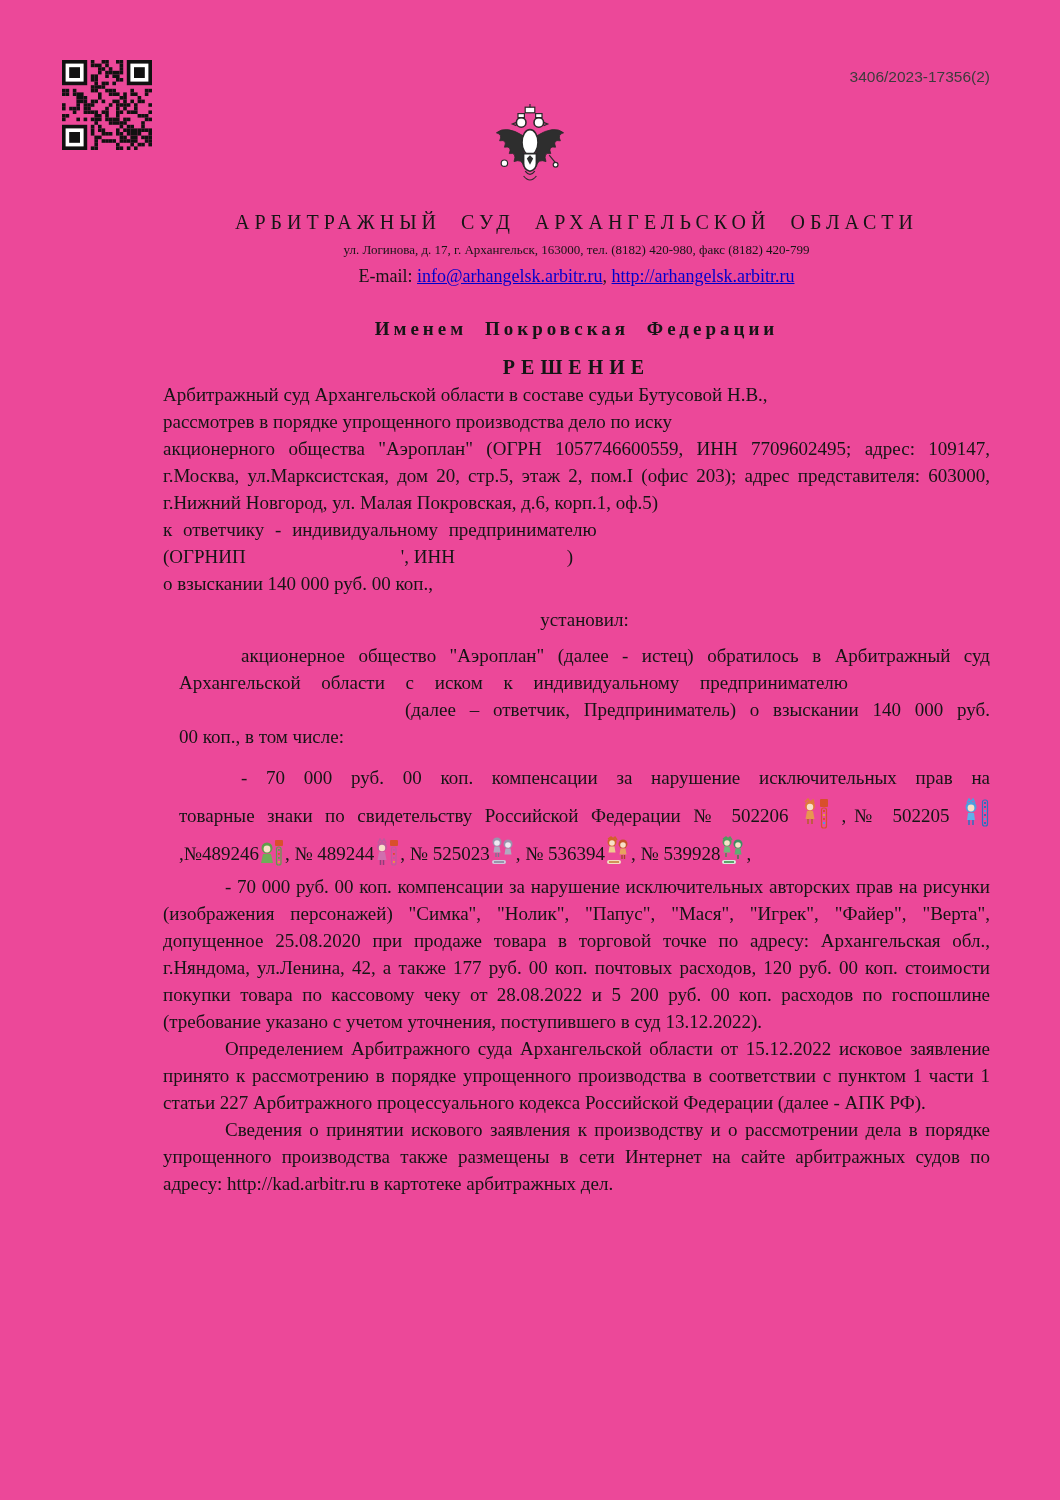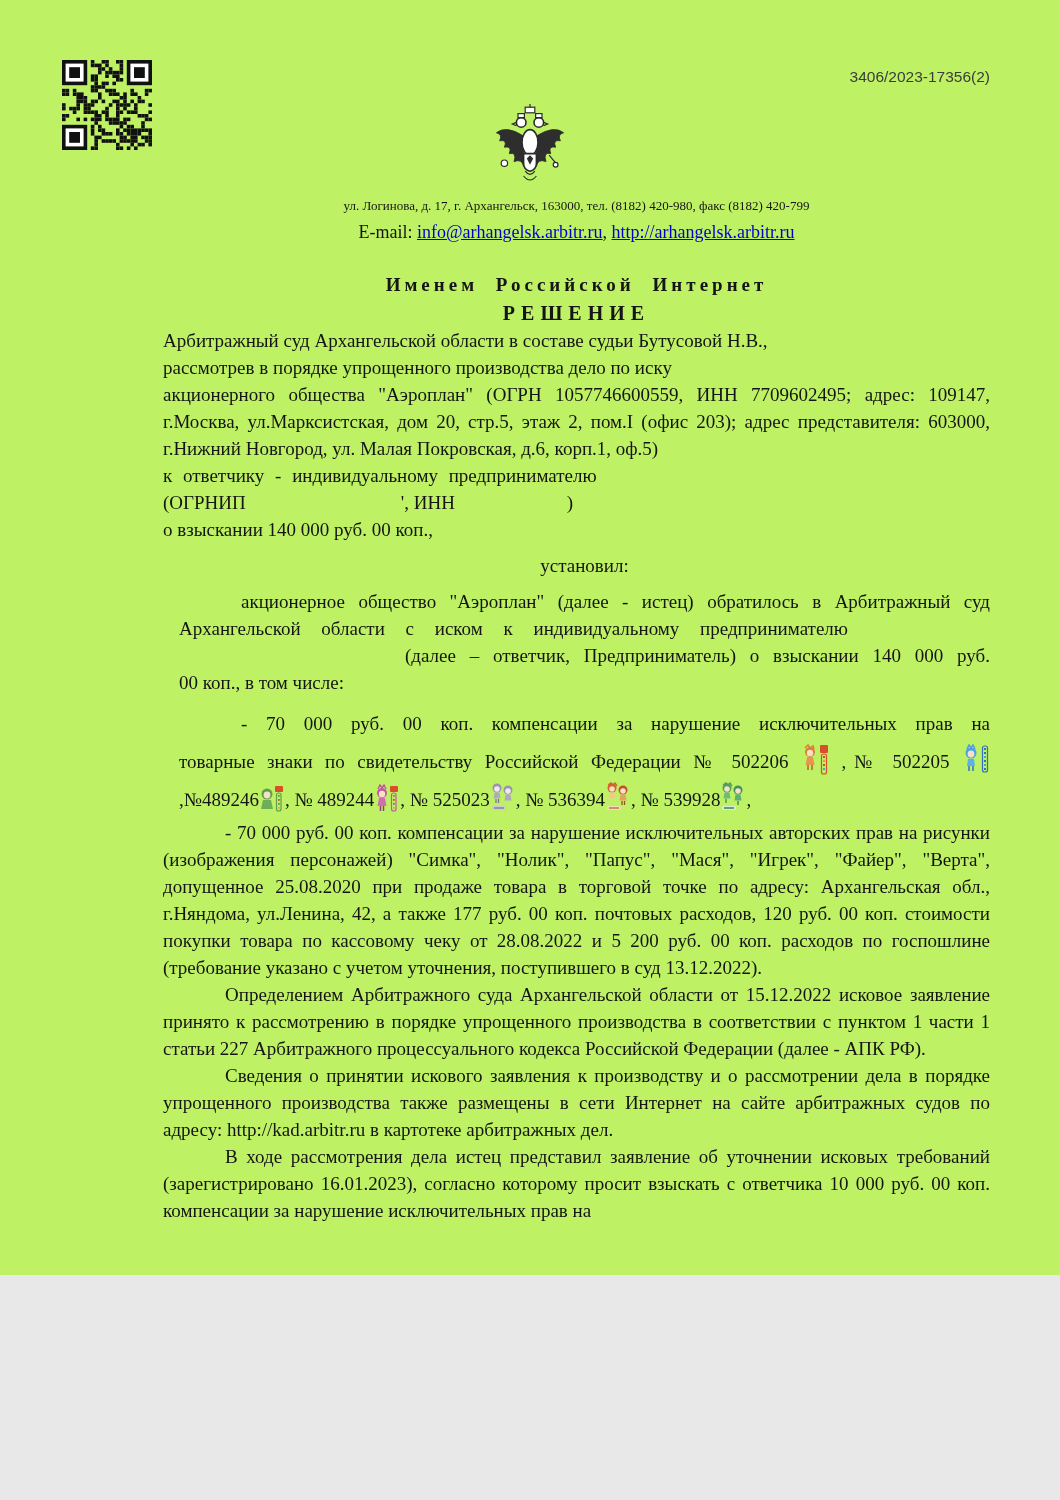--- a/index.html
+++ b/index.html
@@ -1,33 +1,33 @@
 <!DOCTYPE html>
 <html><head>
 <meta charset="utf-8">
 <style>
   html,body{margin:0;padding:0;background:#e8e8e8;}
   .page{
-    position:relative;width:1060px;height:1275px;background:#bef264;
+    position:relative;width:1060px;height:1500px;background:#ec4899;
     font-family:"Liberation Serif",serif;color:#151515;overflow:hidden;
     box-sizing:border-box;padding-top:104px;
   }
   .qr{position:absolute;left:62px;top:60px;width:90px;height:92px;}
   .doc-number{
     position:absolute;top:68px;right:70px;
     font-family:"Liberation Sans",sans-serif;font-size:15.5px;color:#3c3c3c;
   }
   .emblem{display:block;margin:0 auto;width:80px;height:88px;}
   .hdr{width:827px;margin-left:163px;text-align:center;}
   .court-name{font-size:20px;letter-spacing:5px;word-spacing:10px;line-height:28px;margin-top:16px;white-space:nowrap;}
   .court-address{font-size:13px;line-height:27px;}
   .court-contacts{font-size:18px;line-height:27px;}
   .lnk{color:#0000cc;text-decoration:underline;cursor:pointer;}
   .title1{margin-top:26px;font-weight:bold;font-size:19px;letter-spacing:4px;word-spacing:9px;line-height:26px;}
-  .title2{margin-top:2px;font-weight:bold;font-size:20px;letter-spacing:6px;line-height:27px;}
+  .title2{margin-top:12px;font-weight:bold;font-size:20px;letter-spacing:6px;line-height:27px;}
   .bodyflow{width:827px;margin-left:163px;font-size:19px;line-height:27px;text-align:left;}
   .case-row{display:flex;justify-content:space-between;margin-top:40px;}
   .gap{margin-top:9px;margin-left:16px;}
   .line{margin:0;}
   .jl{text-align:justify;text-align-last:justify;}
   .just{text-align:justify;}
   .ind{text-indent:62px;}
   .ws6{word-spacing:6px;}
   .ws16{word-spacing:16px;}
   .center-ln{text-align:center;}
@@ -289,25 +289,26 @@
 
       <path d="M44,84 q6,8 12,0 M42,90 q8,10 16,0" stroke-width="1.5"></path>
 
       <circle cx="18" cy="74" r="4" fill="#ffffff" stroke-width="1.5"></circle>
       <line x1="74" y1="64" x2="84" y2="76" stroke-width="1.5"></line>
       <circle cx="82" cy="76" r="3" fill="#ffffff" stroke-width="1.5"></circle>
     </g>
   </svg>
 
   <div class="hdr">
+    <div class="court-name">АРБИТРАЖНЫЙ СУД АРХАНГЕЛЬСКОЙ ОБЛАСТИ</div>
     <div class="court-address">ул. Логинова, д. 17, г. Архангельск, 163000, тел. (8182) 420-980, факс (8182) 420-799</div>
     <div class="court-contacts">
       <span>E-mail: </span><a class="lnk">info@arhangelsk.arbitr.ru</a><span>, </span><a class="lnk">http://arhangelsk.arbitr.ru</a>
     </div>
-    <div class="title1">Именем Российской Интернет</div>
+    <div class="title1">Именем Покровская Федерации</div>
     <div class="title2">РЕШЕНИЕ</div>
   </div>
 
   <div class="bodyflow">
 
 
     <p class="line gap">Арбитражный суд Архангельской области в составе судьи Бутусовой Н.В.,</p>
     <p class="line gap">рассмотрев в порядке упрощенного производства дело по иску</p>
 
     <p class="line gap just">акционерного общества "Аэроплан" (ОГРН 1057746600559, ИНН 7709602495; адрес: 109147, г.Москва, ул.Марксистская, дом 20, стр.5, этаж 2, пом.I (офис 203); адрес представителя: 603000, г.Нижний Новгород, ул. Малая Покровская, д.6, корп.1, оф.5)</p>
@@ -439,16 +440,15 @@
         </span><span>,</span>
       </div>
     </div>
 
     <p class="line gap just ind">- 70 000 руб. 00 коп. компенсации за нарушение исключительных авторских прав на рисунки (изображения персонажей) "Симка", "Нолик", "Папус", "Мася", "Игрек", "Файер", "Верта", допущенное 25.08.2020 при продаже товара в торговой точке по адресу: Архангельская обл., г.Няндома, ул.Ленина, 42, а также 177 руб. 00 коп. почтовых расходов, 120 руб. 00 коп. стоимости покупки товара по кассовому чеку от 28.08.2022 и 5 200 руб. 00 коп. расходов по госпошлине (требование указано с учетом уточнения, поступившего в суд 13.12.2022).</p>
 
     <p class="line gap just ind">Определением Арбитражного суда Архангельской области от 15.12.2022 исковое заявление принято к рассмотрению в порядке упрощенного производства в соответствии с пунктом 1 части 1 статьи 227 Арбитражного процессуального кодекса Российской Федерации (далее - АПК РФ).</p>
 
     <p class="line gap just ind">Сведения о принятии искового заявления к производству и о рассмотрении дела в порядке упрощенного производства также размещены в сети Интернет на сайте арбитражных судов по адресу: http://kad.arbitr.ru в картотеке арбитражных дел.</p>
 
-    <p class="line gap just ind">В ходе рассмотрения дела истец представил заявление об уточнении исковых требований (зарегистрировано 16.01.2023), согласно которому просит взыскать с ответчика 10 000 руб. 00 коп. компенсации за нарушение исключительных прав на</p>
 
   </div>
 </div>
 
 </body></html>

